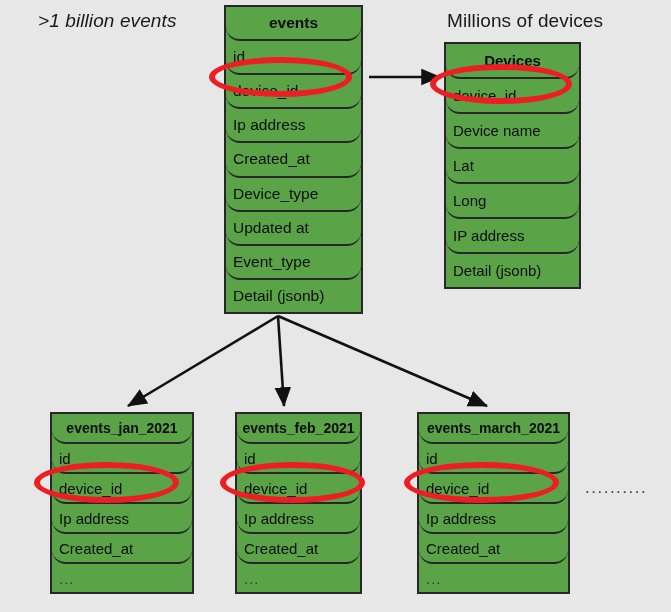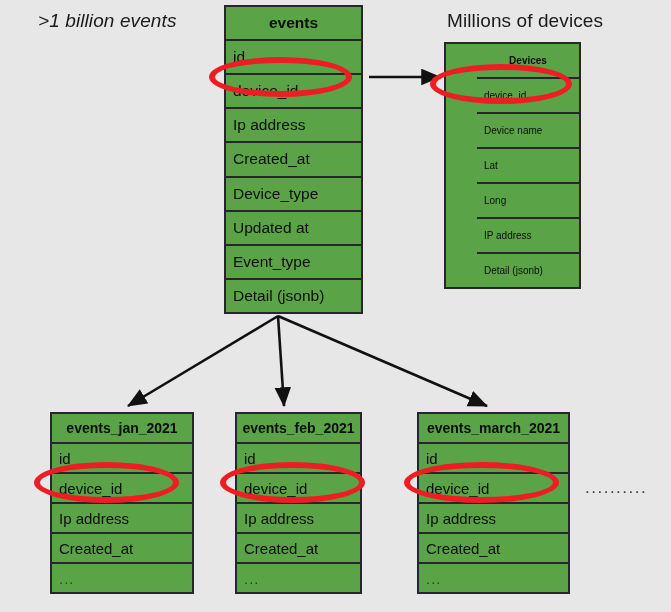--- a/index.html
+++ b/index.html
@@ -44,20 +44,21 @@
     box-sizing: border-box;
     flex: 1 1 0;
     border-bottom: 2px solid #26262b;
     background: #5aa347;
     display: flex;
     align-items: center;
     padding-left: 7px;
     color: #0d0d0d;
     overflow: hidden;
     white-space: nowrap;
+    border-radius: 14px;
   }
   .row:last-child { border-bottom: none; }
   .row.head {
     justify-content: center;
     padding-left: 0;
     font-weight: bold;
   }
   .row.dots {
     color: #3a3a3a;
     letter-spacing: 1px;
@@ -69,21 +70,21 @@
     width: 139px; height: 309px;
   }
   #table-events .row { font-size: 15.5px; }
   #table-events .row.head { font-size: 15.5px; }
 
   
   #table-devices {
     left: 444px; top: 42px;
     width: 137px; height: 247px;
   }
-  #table-devices .row { font-size: 10px; margin-left: 31px; }
+  #table-devices .row { font-size: 15px; }
 
   
   .partition { height: 182px; }
   .partition .row { font-size: 15px; }
   .partition .row.head { font-size: 14px; }
   #table-events-jan   { left: 50px;  top: 412px; width: 144px; }
   #table-events-feb   { left: 235px; top: 412px; width: 127px; }
   #table-events-march { left: 417px; top: 412px; width: 153px; }
 
   

